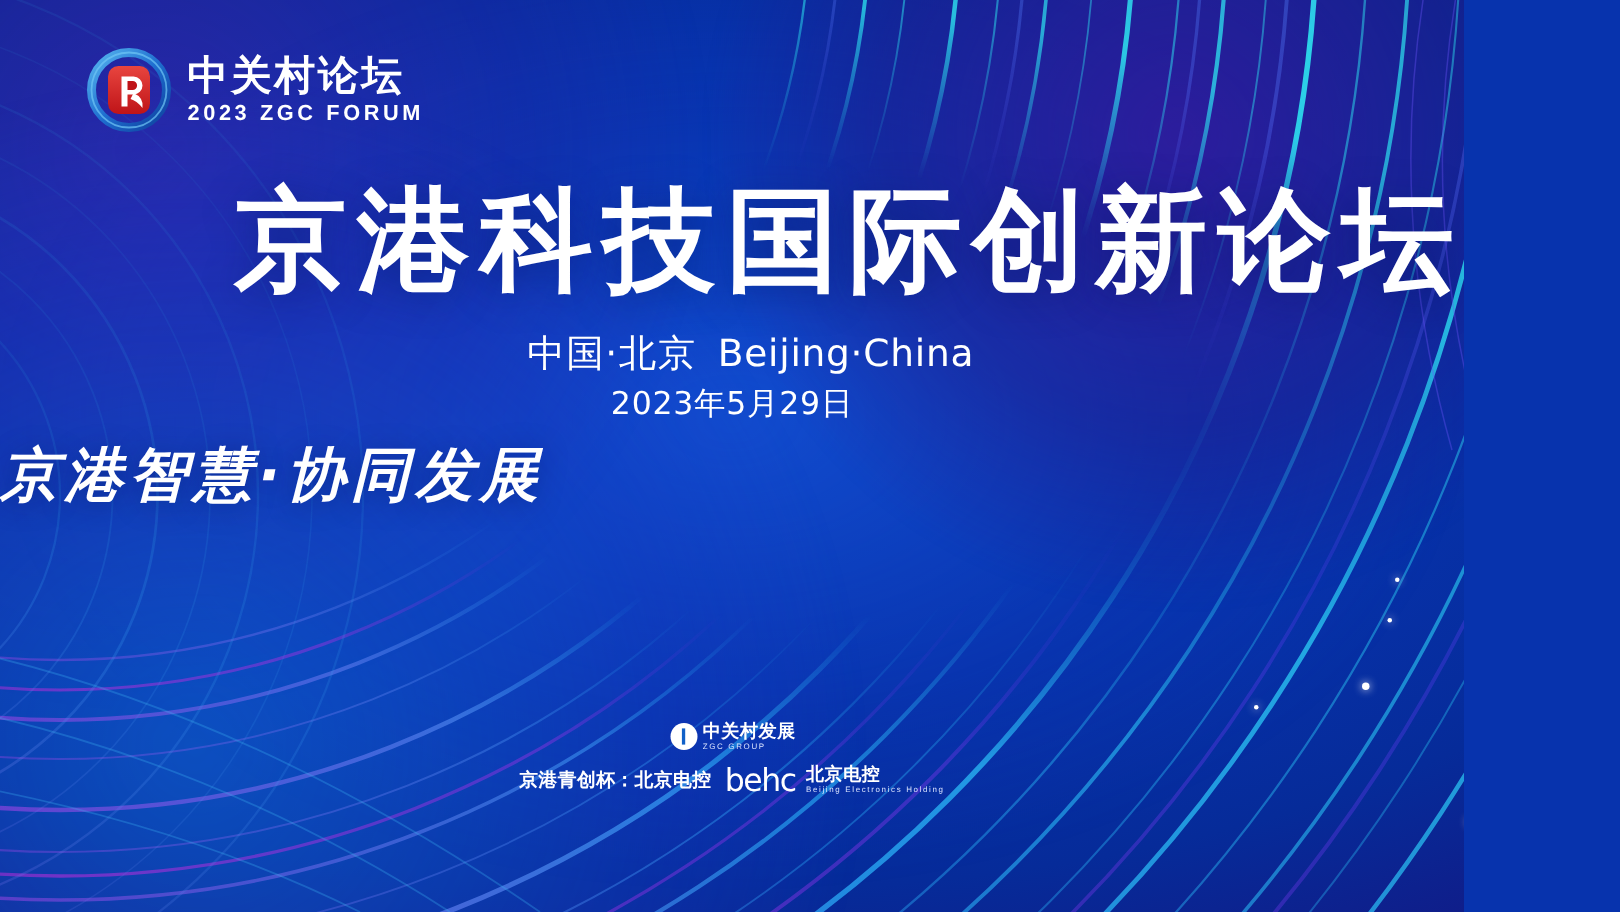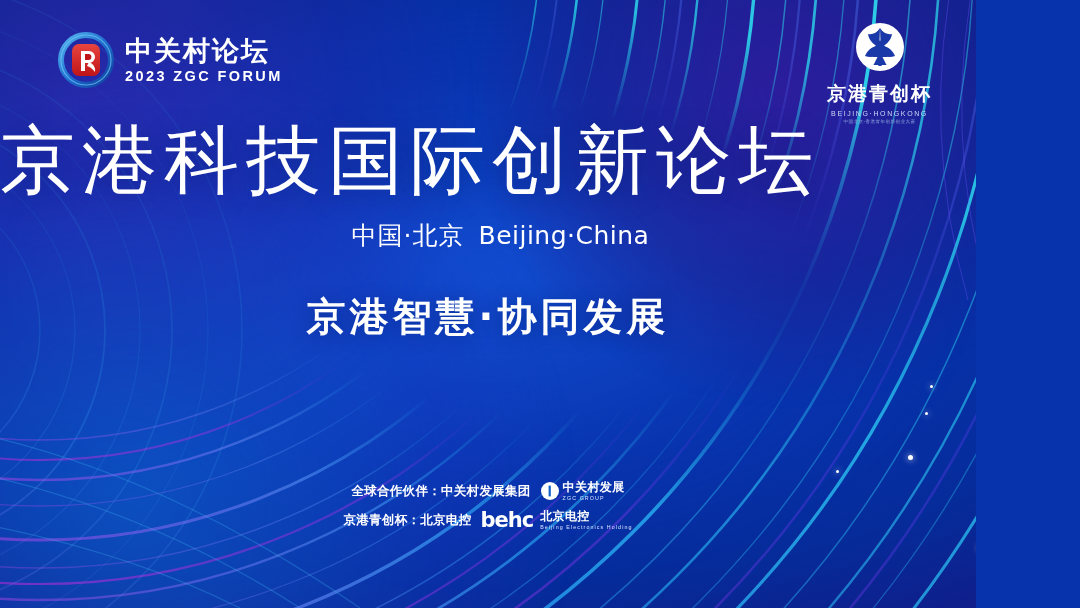--- a/index.html
+++ b/index.html
@@ -58,43 +58,44 @@
   .hk-mark{width:58px;height:58px;margin:0 auto;}
   .hk-cn{
     font-size:19px;font-weight:bold;color:#ffffff;letter-spacing:2px;margin-top:5px;
     font-family:"DejaVu Sans","Liberation Sans",sans-serif;
   }
   .hk-en{font-size:7px;color:#cdd8f5;letter-spacing:1.6px;margin-top:3px;}
   .hk-sub{font-size:4.6px;color:#8fa4dd;letter-spacing:.4px;margin-top:2px;white-space:nowrap;}
 
   
   .main-title{
-    position:absolute;left:0;right:0;top:123px;text-align:left;
-    font-family:"DejaVu Sans","Liberation Sans",sans-serif;
-    font-size:75px;font-weight:normal;color:#ffffff;letter-spacing:7px;
+    position:absolute;left:0;right:0;top:123px;text-align:right;
+    font-family:"DejaVu Sans","Liberation Sans",sans-serif;
+    font-size:75px;font-weight:bold;color:#ffffff;letter-spacing:7px;
     line-height:1;
     text-shadow:0 3px 26px rgba(0,20,90,.45);
   }
   .loc-line{
     position:absolute;left:0;right:0;top:219px;text-align:center;
     font-size:25px;color:#ffffff;letter-spacing:1px;font-weight:400;
     font-family:"DejaVu Sans","Liberation Sans",sans-serif;
     padding-left:25px;
   }
   .loc-line .en{letter-spacing:.5px;margin-left:14px;}
   .date-line{
     position:absolute;left:0;right:0;top:255px;text-align:center;
     font-size:21px;color:#ffffff;letter-spacing:.5px;
     font-family:"DejaVu Sans","Liberation Sans",sans-serif;
   }
   .slogan{
-    position:absolute;left:0;right:0;top:290px;text-align:center;
+    position:absolute;left:0;right:0;top:290px;
     font-family:"DejaVu Sans","Liberation Sans",sans-serif;
     font-size:39px;font-weight:bold;color:#ffffff;letter-spacing:4px;
     text-shadow:0 2px 18px rgba(0,20,90,.4);
+    font-style:italic;
   }
 
   
   .orgs{
     position:absolute;left:0;right:0;top:386px;text-align:center;
     font-family:"DejaVu Sans","Liberation Sans",sans-serif;color:#ffffff;
   }
   .org-label{font-size:12.5px;font-weight:bold;letter-spacing:.5px;line-height:1.55;}
   .org-value{font-size:12.5px;letter-spacing:.2px;line-height:1.55;margin-bottom:5px;}
 
@@ -108,21 +109,21 @@
   .p-text{
     font-family:"DejaVu Sans","Liberation Sans",sans-serif;
     font-size:12.5px;font-weight:bold;color:#ffffff;letter-spacing:.3px;white-space:nowrap;
   }
   .p-logo{display:flex;align-items:center;gap:3px;}
   .p-logo-name{display:flex;flex-direction:column;line-height:1;}
   .p-logo-cn{font-family:"DejaVu Sans","Liberation Sans",sans-serif;font-size:12px;font-weight:bold;color:#fff;letter-spacing:.4px;}
   .p-logo-en{font-size:5.3px;color:#dbe4ff;letter-spacing:1.1px;margin-top:2.5px;}
   .behc{
     font-family:"DejaVu Sans","Liberation Sans",sans-serif;
-    font-size:21px;font-weight:bold;color:#ffffff;letter-spacing:-1px;
+    font-size:21px;font-weight:normal;color:#ffffff;letter-spacing:-1px;
   }
   .dot{position:absolute;background:#ffffff;border-radius:50%;box-shadow:0 0 6px rgba(255,255,255,.9);}
 </style>
 </head>
 <body>
 
 <div id="poster">
 
   <div class="layer">
     <div class="glow-center"></div>
@@ -252,51 +253,37 @@
         <path d="M27 22 h3.4 a3 3 0 0 1 0 6 H27 z" fill="#bf1418"></path>
         <path d="M31 30 q7 3 6 10 q-4-5-8-6 z" fill="#ffffff"></path>
       </svg>
     </div>
     <div class="zgc-text">
       <div class="zgc-cn">中关村论坛</div>
       <div class="zgc-en">2023 ZGC FORUM</div>
     </div>
   </div>
 
-  <div class="hk-logo">
-    <div class="hk-mark">
-      <svg viewBox="0 0 58 58" width="58" height="58">
-        <circle cx="29" cy="29" r="24" fill="#ffffff"></circle>
-        <path d="M29 10 c-3 5 -8 7 -12 6 c1 6 5 10 9 12 c-6 1 -10 5 -12 10 c5 2 11 1 14 -2 l1 -26 z" fill="#1a39a8"></path>
-        <path d="M29 10 c3 5 8 7 12 6 c-1 6 -5 10 -9 12 c6 1 10 5 12 10 c-5 2 -11 1 -14 -2 l-1 -26 z" fill="#1a39a8"></path>
-        <path d="M29 22 l7 9 h-4.5 l5 8 h-5 l4 8 h-13 l4 -8 h-5 l5 -8 h-4.5 z" fill="#1a39a8"></path>
-        <rect x="27.4" y="38" width="3.2" height="10" fill="#1a39a8"></rect>
-      </svg>
-    </div>
-    <div class="hk-cn">京港青创杯</div>
-    <div class="hk-en">BEIJING·HONGKONG</div>
-    <div class="hk-sub">中国北京-香港青年创新创业大赛</div>
-  </div>
 
   <div class="main-title">京港科技国际创新论坛</div>
 
   <div class="loc-line">
     <span>中国·北京</span><span class="en">Beijing·China</span>
   </div>
 
+  <div class="date-line">2023年5月29日</div>
 
   <div class="slogan">京港智慧·协同发展</div>
 
 
   <div class="partners">
 
     <div class="p-row">
 
       <div class="p-item">
-        <span class="p-text">全球合作伙伴：中关村发展集团</span>
         <span class="p-logo">
           <svg width="20" height="20" viewBox="0 0 20 20">
             <circle cx="10" cy="10" r="9" fill="#ffffff"></circle>
             <path d="M10 2 a8 8 0 0 1 0 16 a5 5 0 0 0 0 -16 z" fill="#1060c8"></path>
             <rect x="8.6" y="4.6" width="2.2" height="10.8" fill="#1060c8"></rect>
           </svg>
           <span class="p-logo-name">
             <span class="p-logo-cn">中关村发展</span>
             <span class="p-logo-en">ZGC GROUP</span>
           </span>

